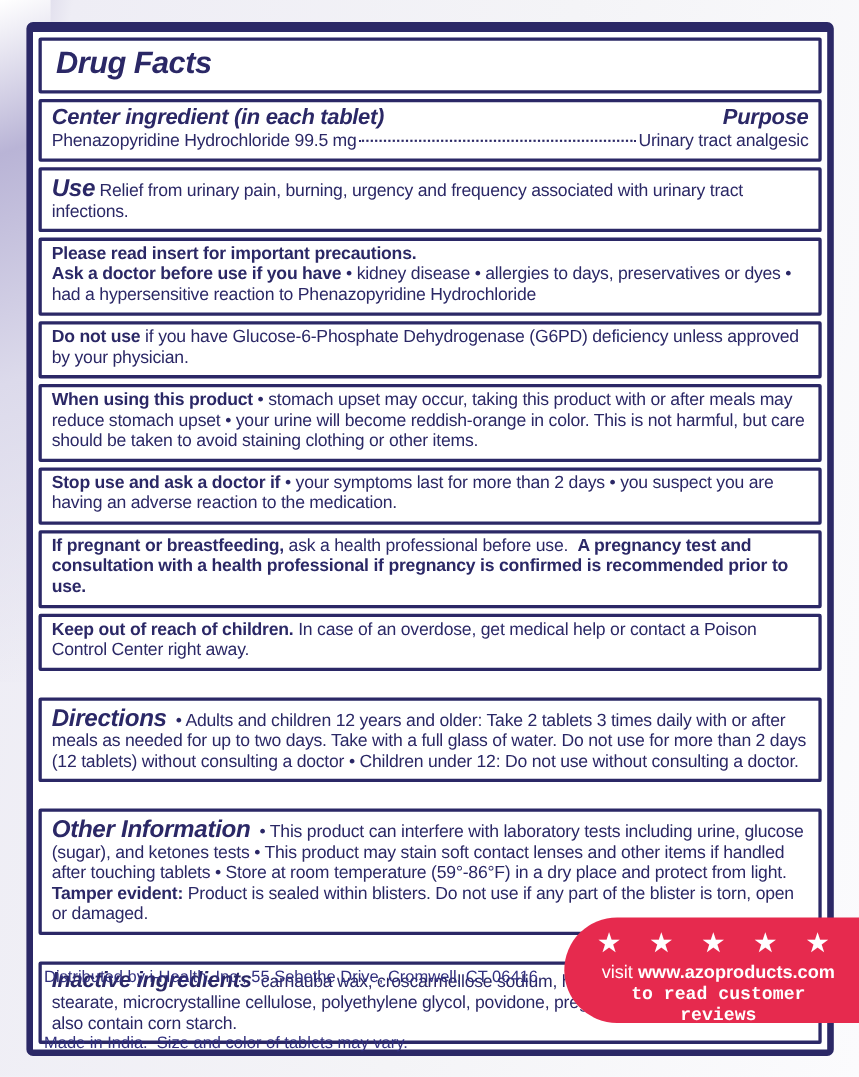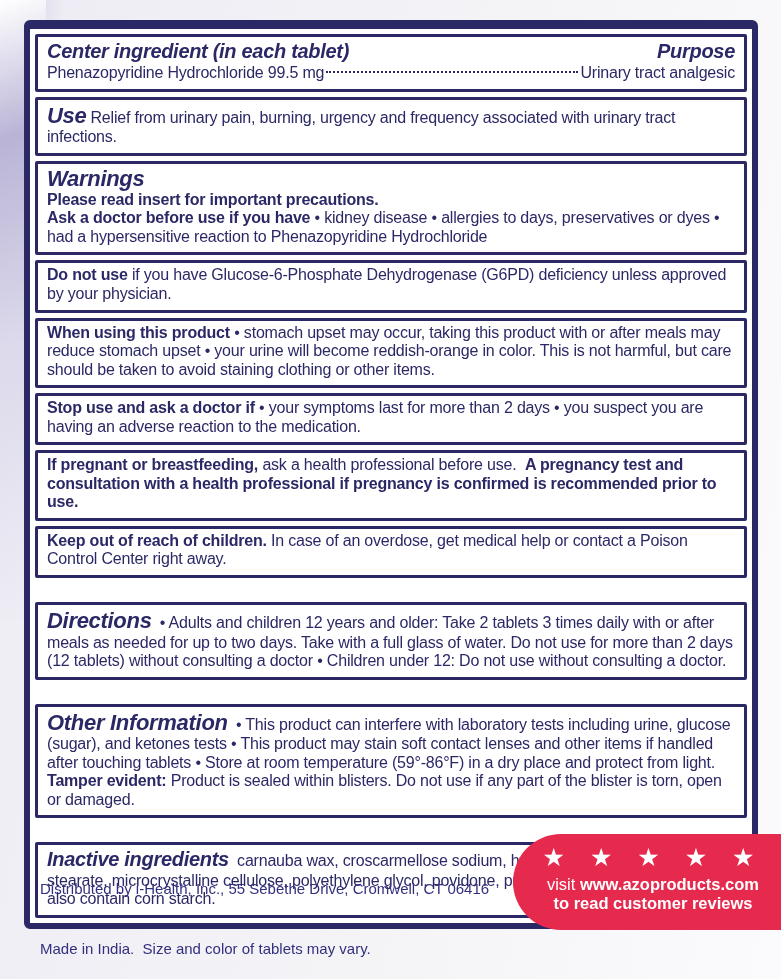--- a/index.html
+++ b/index.html
@@ -43,49 +43,51 @@
   .footer{position:absolute;left:0;top:830px;width:781px;height:149px;color:var(--footer-navy);}
   .addr{margin:8px 0 0 40px;font-size:15px;line-height:1.35;white-space:pre-wrap;max-width:480px;}
   .badge{
     position:absolute;right:0;top:4px;width:268px;height:96px;
     background:var(--red);border-radius:50px 0 0 50px;color:#fff;
     text-align:center;padding:9px 10px 0 22px;
   }
   .stars{font-size:25px;letter-spacing:9px;line-height:1.15;color:#fff;}
   .badge-l1{font-size:16.5px;margin-top:3px;}
   .badge-l1 .b{font-weight:bold;}
-  .badge-l2{font-size:16.5px;font-weight:bold;}
+  .badge-l2{font-size:16.5px;font-weight:bold;font-family:Liberation Mono, monospace;}
 </style>
 </head>
 <body>
 
 <div class="stage">
   <div class="edge-strip"></div>
 
   <div class="label">
 
+    <section class="box">
+      <div class="hTitle">Drug Facts</div>
+    </section>
 
     <section class="box">
       <div class="split">
         <span class="h2">Center ingredient (in each tablet)</span>
         <span class="h2">Purpose</span>
       </div>
       <div class="leaderRow">
         <span>Phenazopyridine Hydrochloride 99.5 mg</span>
         <span class="leader"></span>
         <span>Urinary tract analgesic</span>
       </div>
     </section>
 
     <section class="box">
       <p><span class="hInline">Use</span><span>Relief from urinary pain, burning, urgency and frequency associated with urinary tract infections.</span></p>
     </section>
 
     <section class="box">
-      <div class="hSec">Warnings</div>
       <p class="lead">Please read insert for important precautions.</p>
       <p><span class="lead">Ask a doctor before use if you have</span> <span>• kidney disease • allergies to days, preservatives or dyes • had a hypersensitive reaction to Phenazopyridine Hydrochloride</span></p>
     </section>
 
     <section class="box">
       <p><span class="lead">Do not use</span> <span>if you have Glucose-6-Phosphate Dehydrogenase (G6PD) deficiency unless approved by your physician.</span></p>
     </section>
 
     <section class="box">
       <p><span class="lead">When using this product</span> <span>• stomach upset may occur, taking this product with or after meals may reduce stomach upset • your urine will become reddish-orange in color. This is not harmful, but care should be taken to avoid staining clothing or other items.</span></p>

